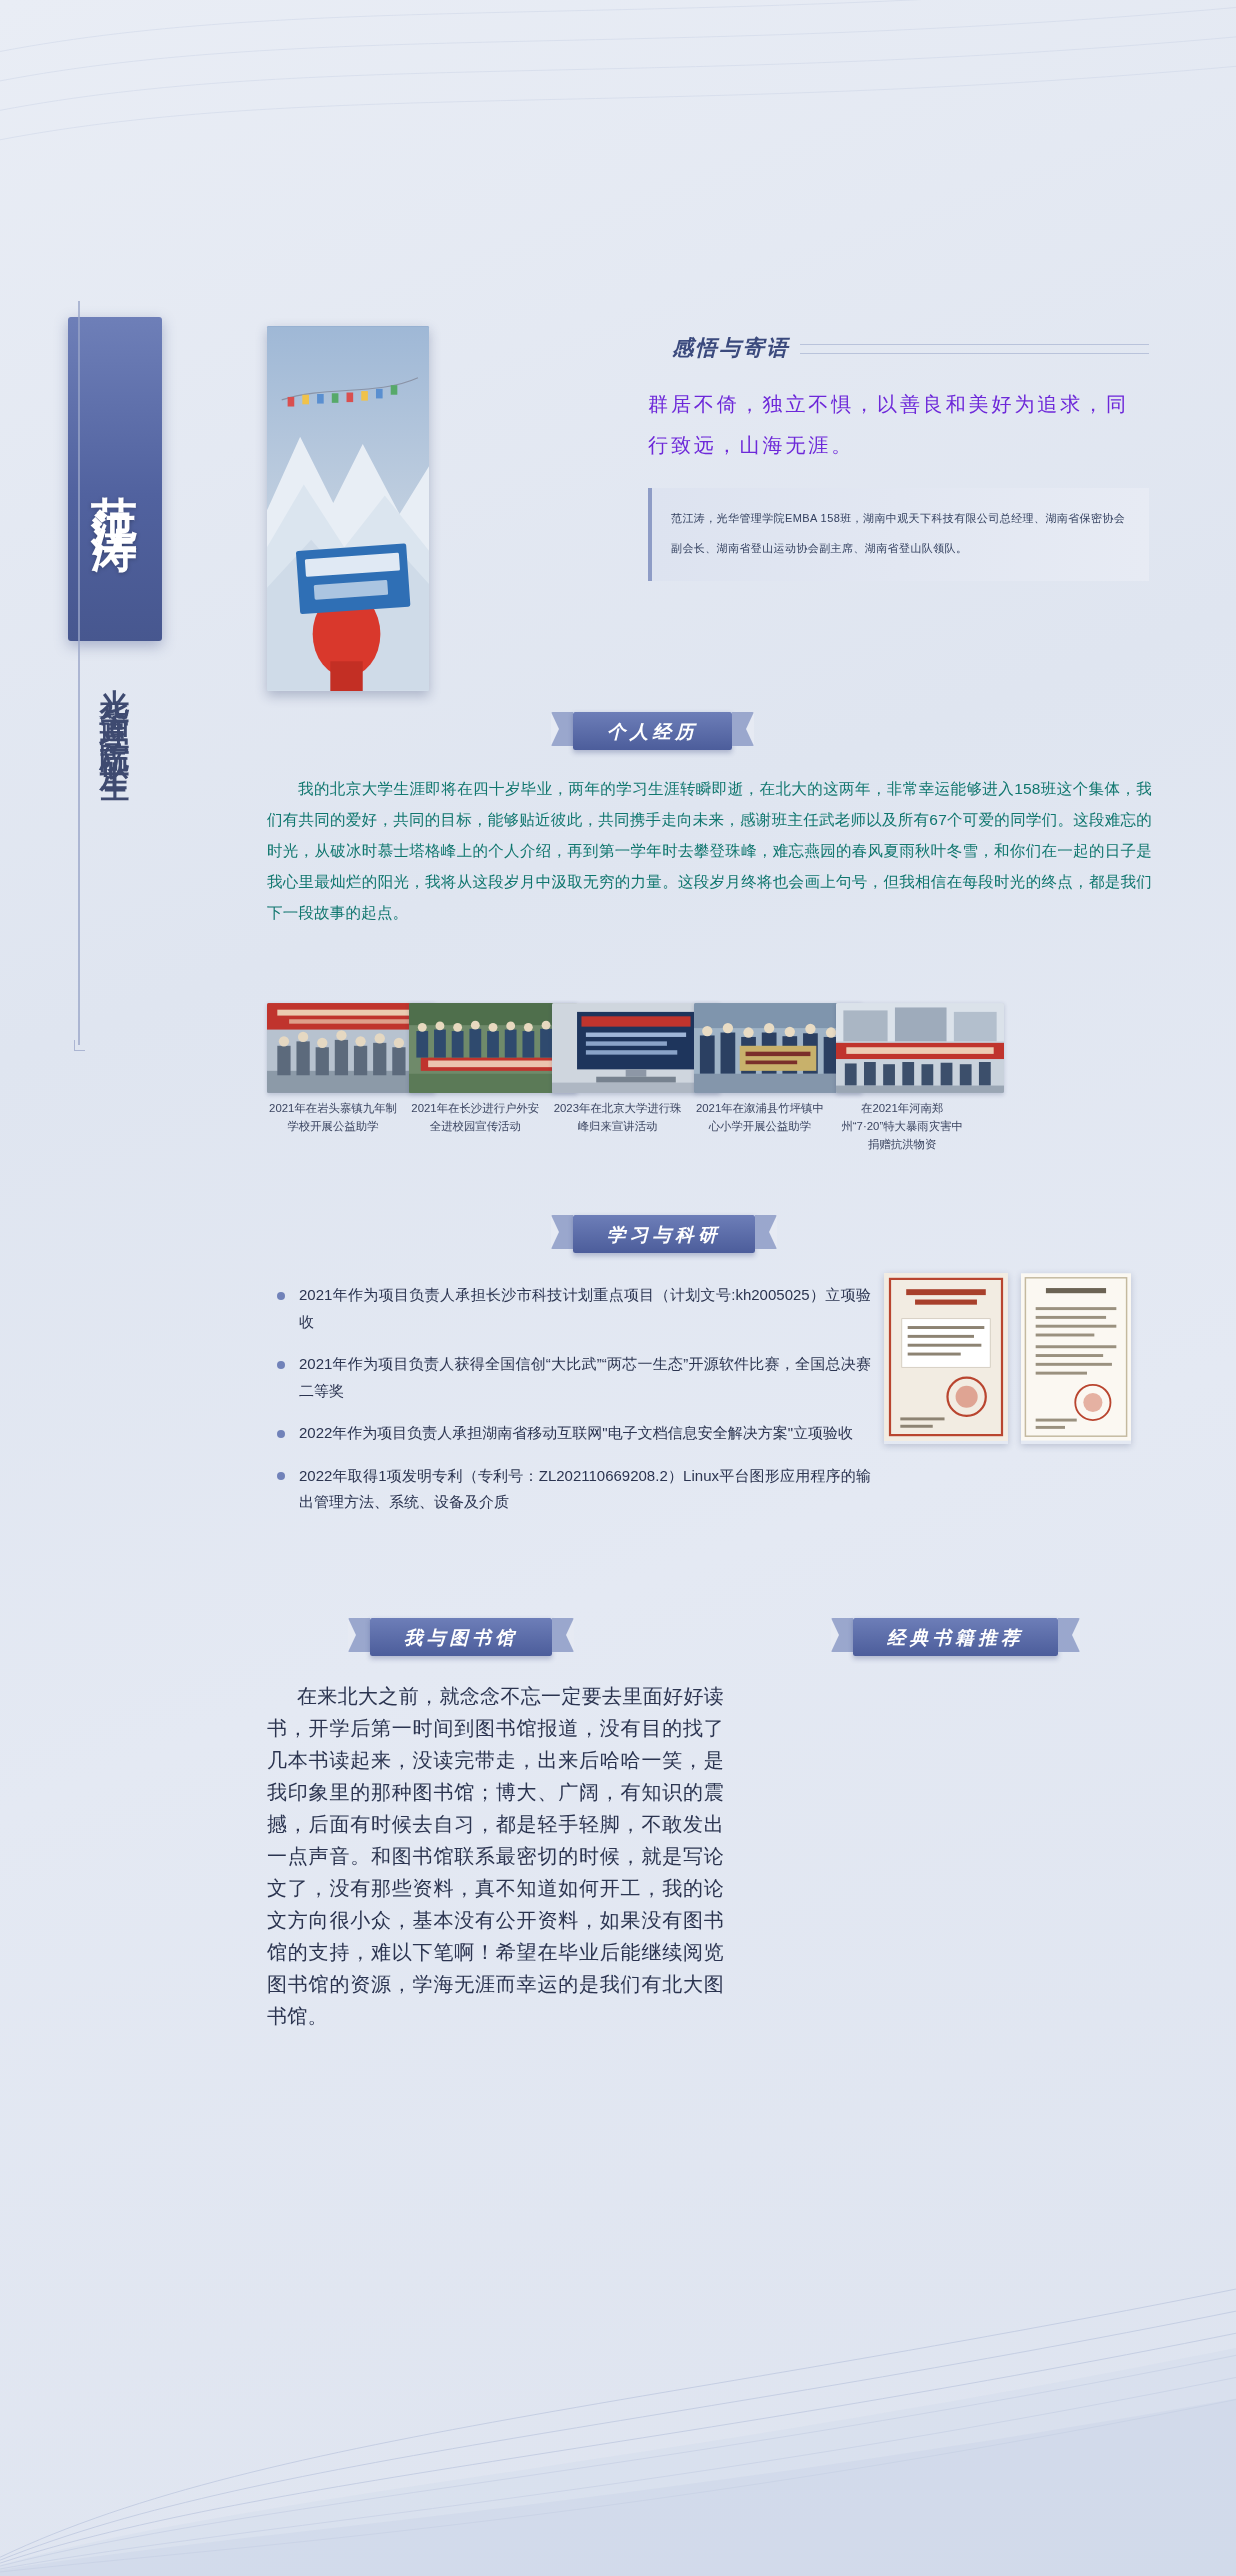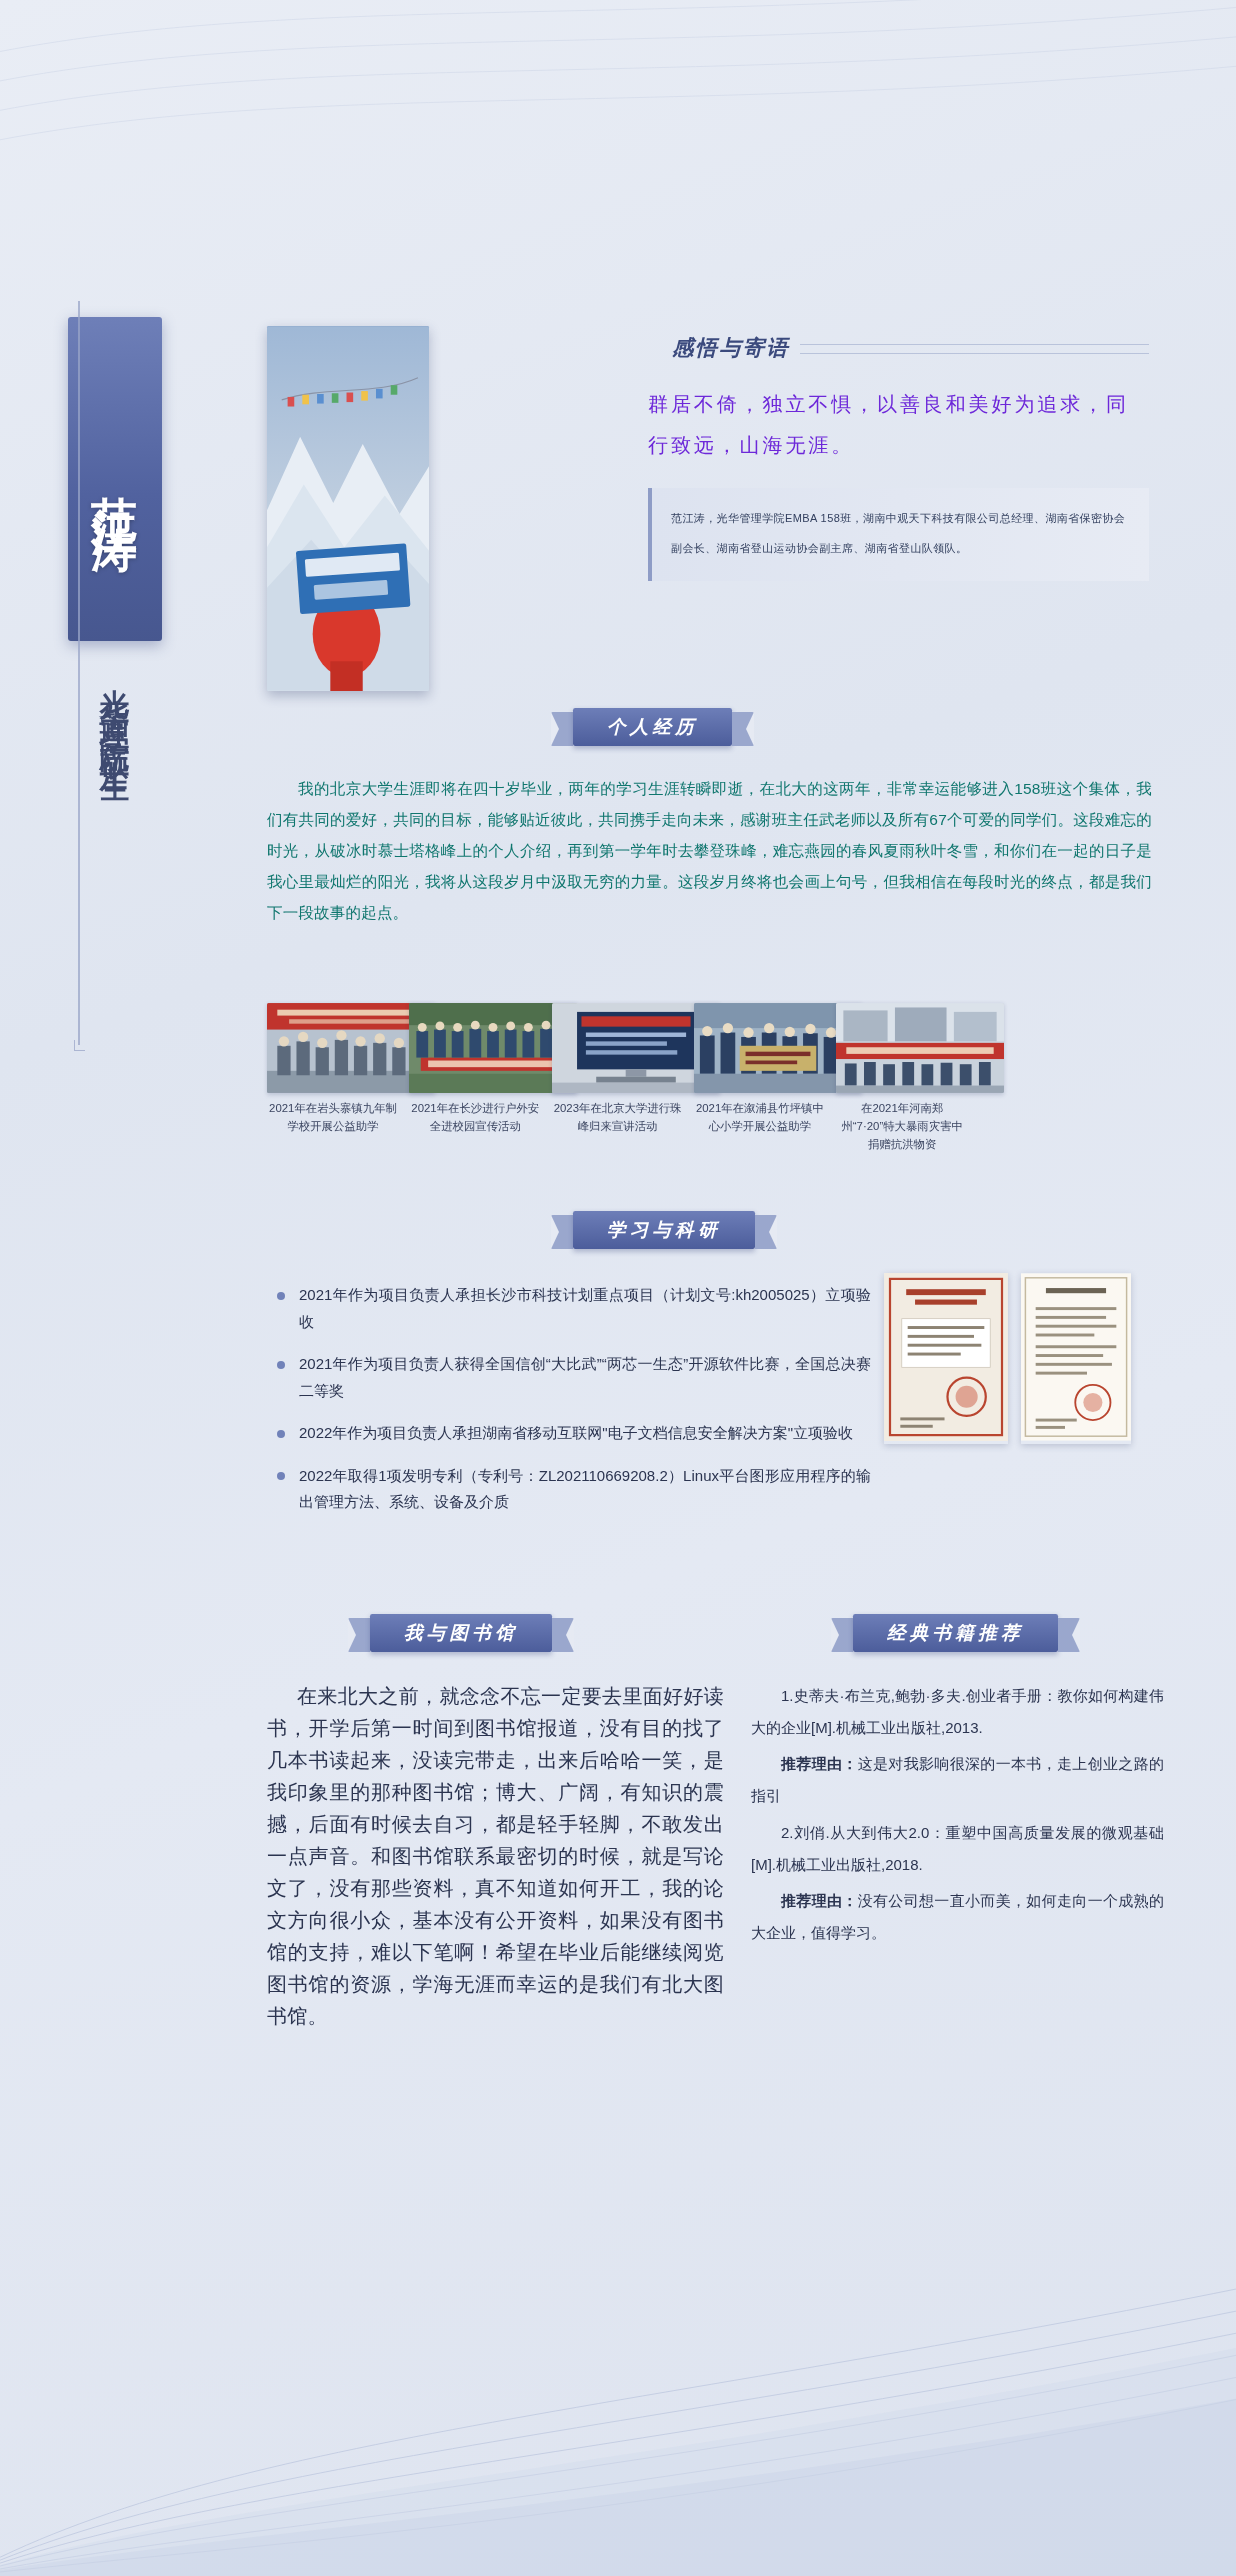--- a/index.html
+++ b/index.html
@@ -160,21 +160,21 @@
     line-height: 29.5px;
     color: #33405f;
     letter-spacing: 0.4px;
   }
 
   
   .ribbon {
     position: absolute;
     height: 34px;
     display:flex;
-    align-items:flex-end;
+    align-items:flex-start;
     justify-content:center;
   }
   .ribbon .bar {
     position: relative;
     background: linear-gradient(180deg,#6d7eb8 0%, #4c5d9b 100%);
     color:#fff;
     font-family:"DejaVu Serif", serif;
     font-size: 18.4px;
     font-weight:700;
     letter-spacing: 4.4px;
@@ -611,30 +611,20 @@
   </div>
 
   <div class="ribbon" id="ribbon-books">
     <div class="tail-l"></div>
     <div class="bar">经典书籍推荐</div>
     <div class="tail-r"></div>
   </div>
 
   <div class="col-left">在来北大之前，就念念不忘一定要去里面好好读书，开学后第一时间到图书馆报道，没有目的找了几本书读起来，没读完带走，出来后哈哈一笑，是我印象里的那种图书馆；博大、广阔，有知识的震撼，后面有时候去自习，都是轻手轻脚，不敢发出一点声音。和图书馆联系最密切的时候，就是写论文了，没有那些资料，真不知道如何开工，我的论文方向很小众，基本没有公开资料，如果没有图书馆的支持，难以下笔啊！希望在毕业后能继续阅览图书馆的资源，学海无涯而幸运的是我们有北大图书馆。</div>
 
-  <div class="col-right">
-    <p>1.史蒂夫·布兰克,鲍勃·多夫.创业者手册：教你如何构建伟大的企业[M].机械工业出版社,2013.</p>
-    <p class="reason">
-      <b>推荐理由：</b><span>这是对我影响很深的一本书，走上创业之路的指引</span>
-    </p>
-    <p>2.刘俏.从大到伟大2.0：重塑中国高质量发展的微观基础[M].机械工业出版社,2018.</p>
-    <p class="reason">
-      <b>推荐理由：</b><span>没有公司想一直小而美，如何走向一个成熟的大企业，值得学习。</span>
-    </p>
-  </div>
 
   <div class="wave-deco">
     <svg viewBox="0 0 1679 520" preserveAspectRatio="none">
       <g fill="none" stroke="#c3cde2" stroke-width="1.3">
         <path d="M-50,520 C300,330 850,300 1729,120"></path>
         <path d="M-50,520 C300,360 850,330 1729,150"></path>
         <path d="M-50,520 C300,390 850,360 1729,180"></path>
         <path d="M-50,520 C300,420 850,390 1729,210"></path>
         <path d="M-50,520 C300,450 850,420 1729,240"></path>
         <path d="M-50,520 C300,480 850,450 1729,270"></path>

